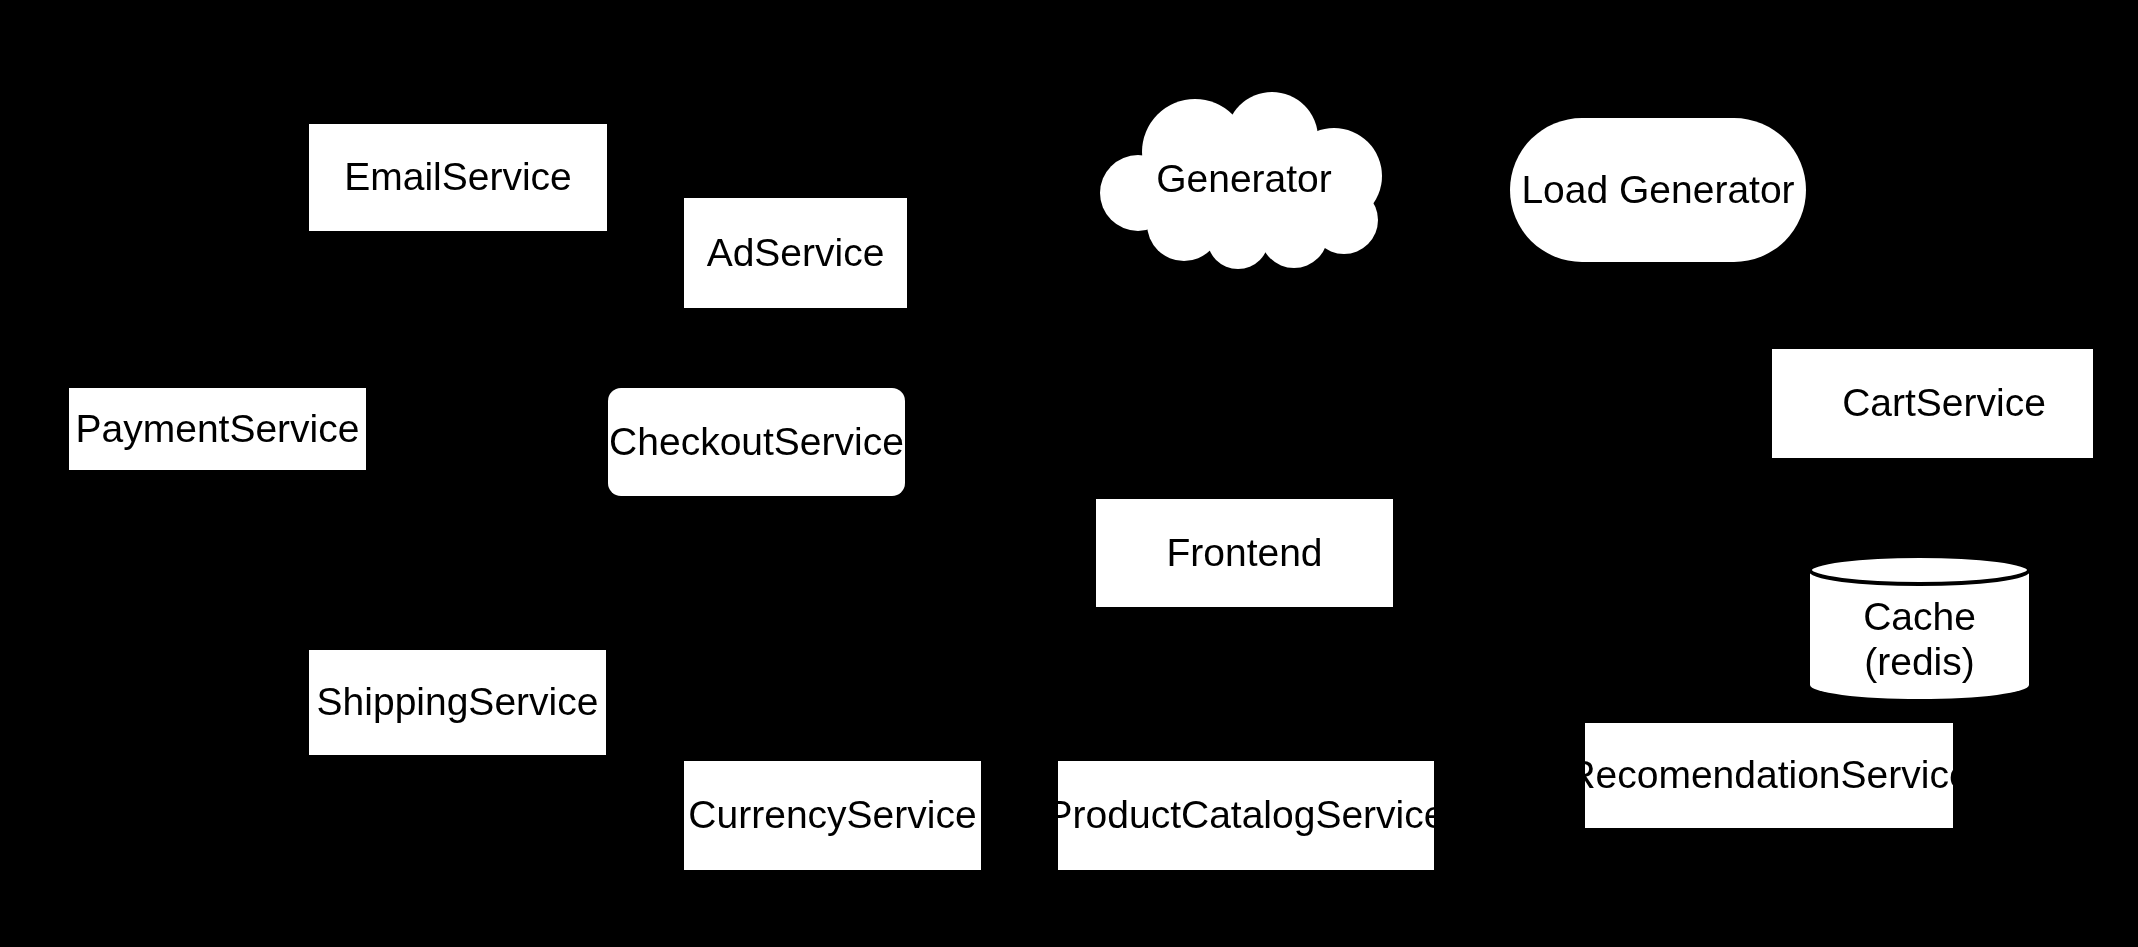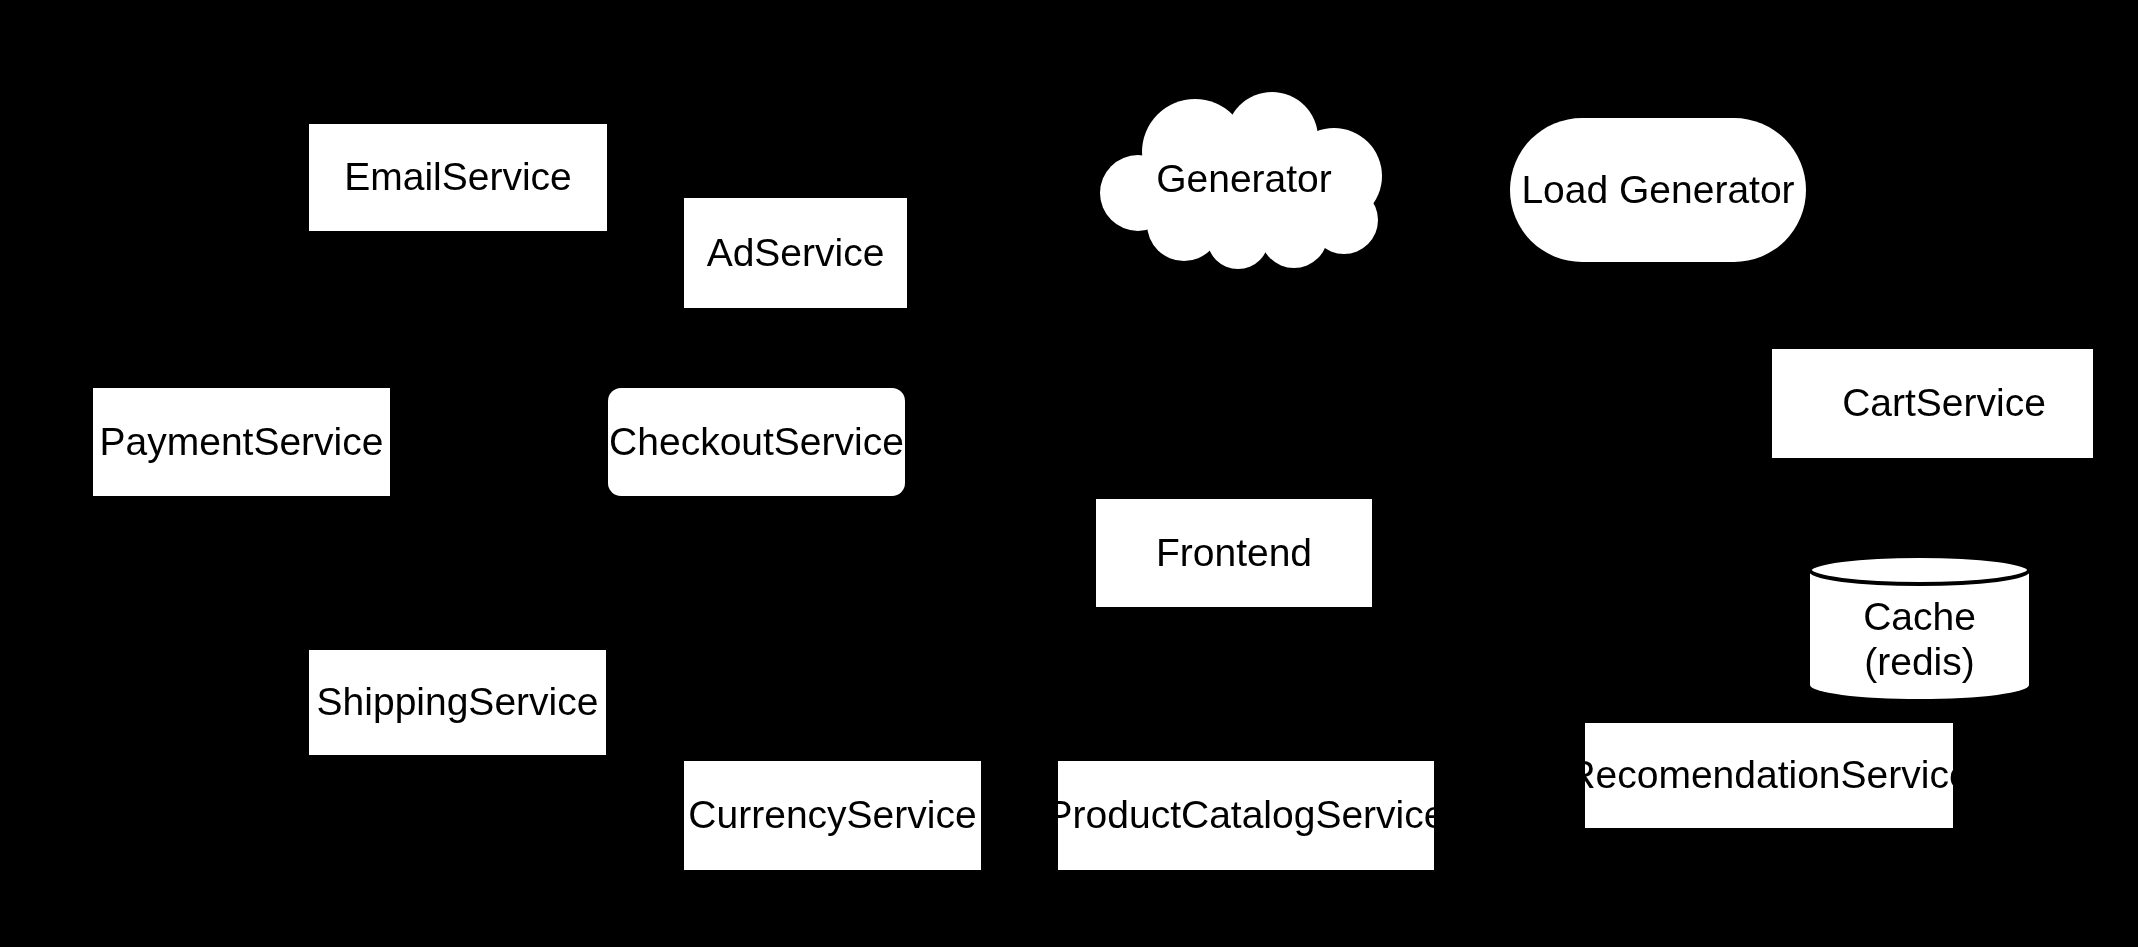--- a/index.html
+++ b/index.html
@@ -85,33 +85,33 @@
         <ellipse cx="148" cy="100" rx="100" ry="52"></ellipse>
       </g>
     </svg>
     <span class="shape-label">Generator</span>
   </div>
 
   <div class="node pill" style="left:1502px; top:118px; width:296px; height:144px;">
     <span>Load Generator</span>
   </div>
 
-  <div class="node rect" style="left:85px; top:388px; width:297px; height:108px;">
+  <div class="node rect" style="left:61px; top:388px; width:297px; height:82px;">
     <span>PaymentService</span>
   </div>
 
   <div class="node rect" style="left:600px; top:388px; width:297px; height:108px;border-radius:13px;">
     <span>CheckoutService</span>
   </div>
 
   <div class="node rect" style="left:1764px; top:349px; width:298px; height:109px;padding-left:23px;">
     <span>CartService</span>
   </div>
 
-  <div class="node rect" style="left:1088px; top:499px; width:276px; height:108px;">
+  <div class="node rect" style="left:1088px; top:499px; width:297px; height:108px;">
     <span>Frontend</span>
   </div>
 
   <div class="node shape-node" style="left:1800px; top:554px; width:223px; height:147px;">
     <svg viewBox="0 0 223 147" aria-hidden="true">
       <path d="M2,16 v115 a109.5,14 0 0 0 219,0 v-115 z" fill="#ffffff"></path>
       <ellipse cx="111.5" cy="16" rx="109.5" ry="14" fill="#ffffff" stroke="#000000" stroke-width="4"></ellipse>
     </svg>
     <div class="cyl-label">
       <div>Cache</div>

